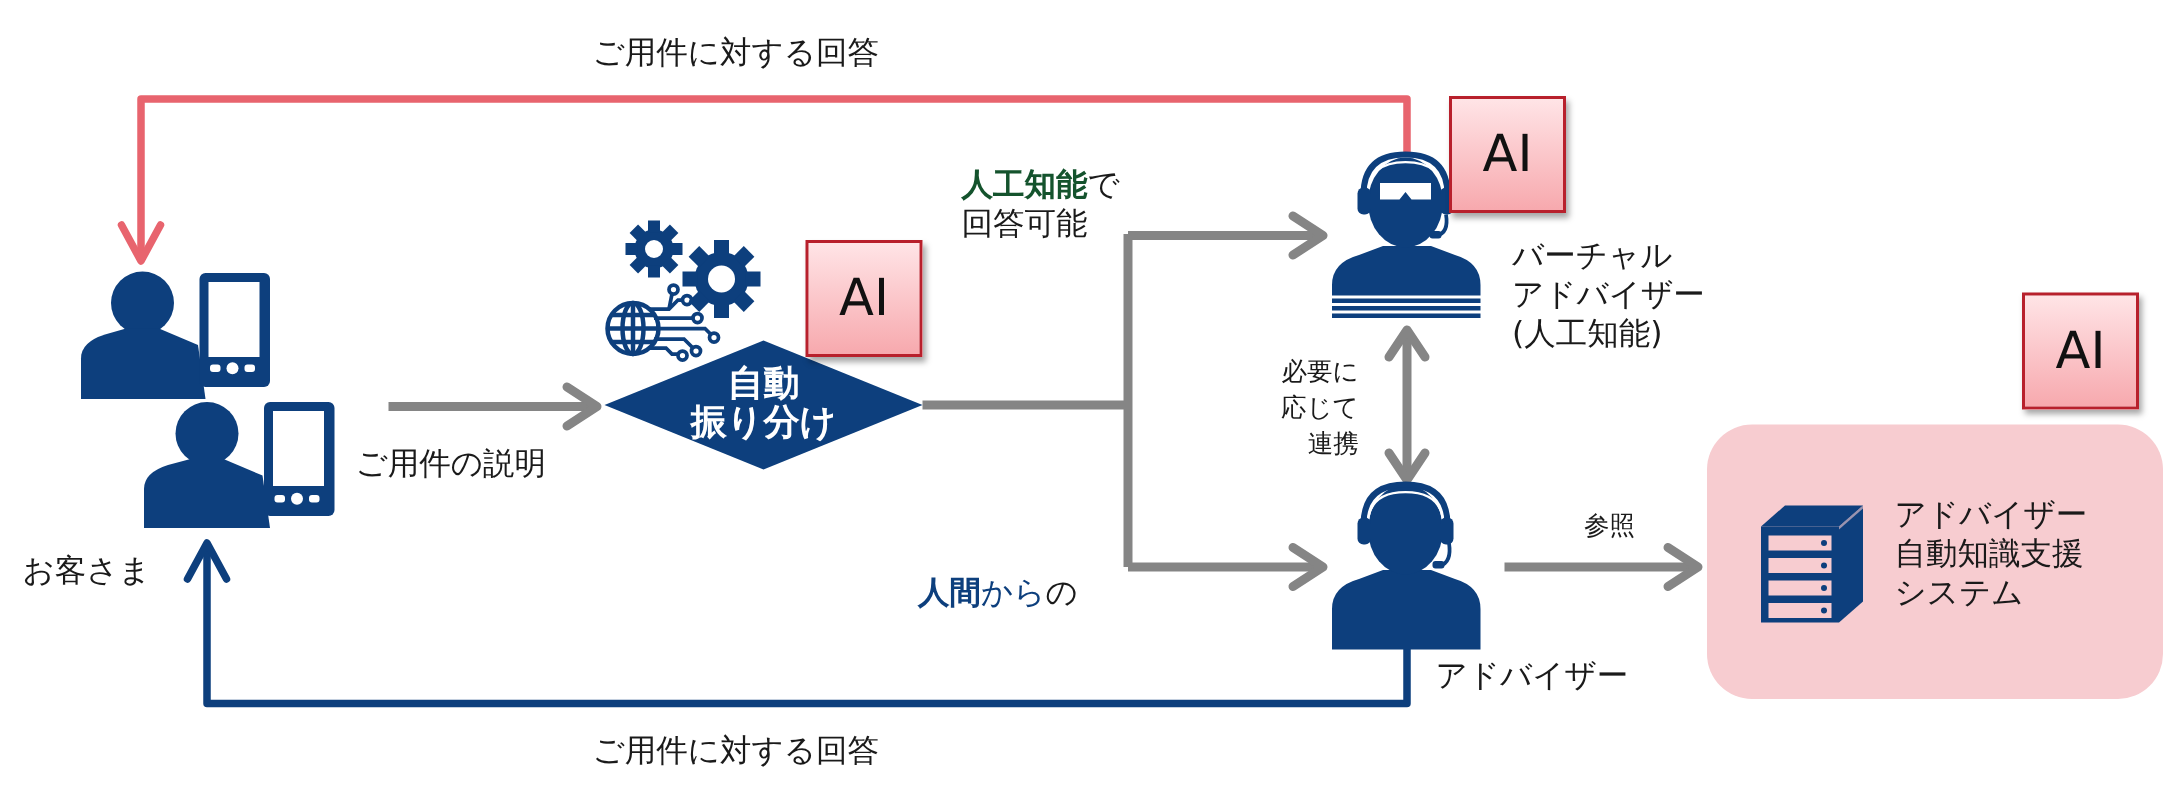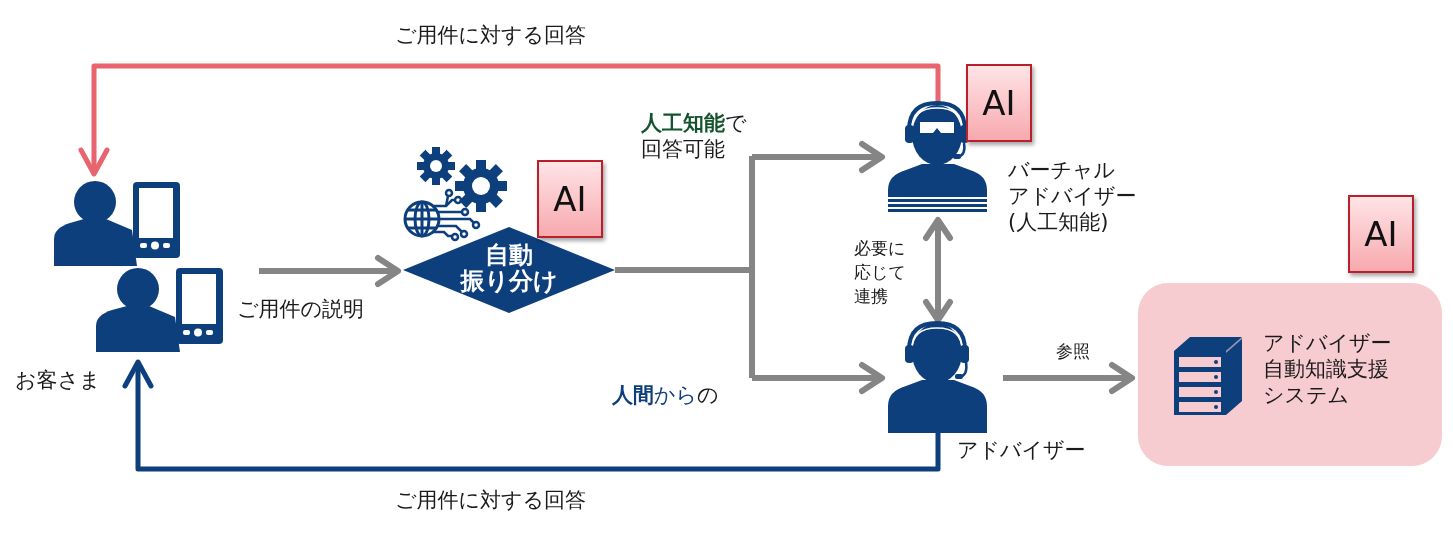--- a/index.html
+++ b/index.html
@@ -2,21 +2,21 @@
 <html><head>
   <meta charset="utf-8">
   <style>
     html, body { margin: 0; padding: 0; background: #ffffff; }
     body { width: 1453px; height: 537px; position: relative; overflow: hidden;
            font-family: "DejaVu Sans", "Liberation Sans", sans-serif; color: #1a1a1a; }
     .abs { position: absolute; }
     svg.canvas { position: absolute; left: 0; top: 0; }
     .label { position: absolute; font-size: 21px; line-height: 26px; white-space: nowrap; color: #1a1a1a; }
     .label-sm { font-size: 17px; line-height: 24px; }
-    .ai-badge { position: absolute; width: 66px; height: 78px; box-sizing: border-box;
+    .ai-badge { position: absolute; width: 78px; height: 78px; box-sizing: border-box;
                 border: 2px solid #b8202c;
                 background: linear-gradient(to bottom, #ffe4e6 0%, #f7a9ae 100%);
                 box-shadow: 2px 3px 4px rgba(0,0,0,0.35);
                 display: flex; align-items: center; justify-content: center;
                 font-family: "DejaVu Sans", sans-serif; font-size: 34px; color: #111; }
     .pink-text { color: #14532d; font-weight: bold; }
     .blue-text { color: #0d3f7d; }
     .blue-bold { color: #0d3f7d; font-weight: bold; }
     .kb-box { position: absolute; left: 1138px; top: 283px; width: 304px; height: 183px;
               border-radius: 30px; background: #f7ccd0; }
@@ -211,21 +211,21 @@
 <div class="label" style="left:612px;top:370px;margin-top:12px;">
   <div><span class="blue-bold">人間</span><span class="blue-text">から</span><span>の</span></div>
 </div>
 
 <div class="label" style="left:1008px;top:157px;">
   <div>バーチャル</div>
   <div>アドバイザー</div>
   <div>(人工知能)</div>
 </div>
 
-<div class="label label-sm" style="left:854px;top:236px;">
+<div class="label label-sm" style="left:854px;top:236px;text-align:right;">
   <div>必要に</div>
   <div>応じて</div>
   <div>連携</div>
 </div>
 
 <div class="label" style="left:957px;top:437px;">アドバイザー</div>
 <div class="label label-sm" style="left:1056px;top:339px;">参照</div>
 
 <div class="label" style="left:1263px;top:330px;">
   <div>アドバイザー</div>

